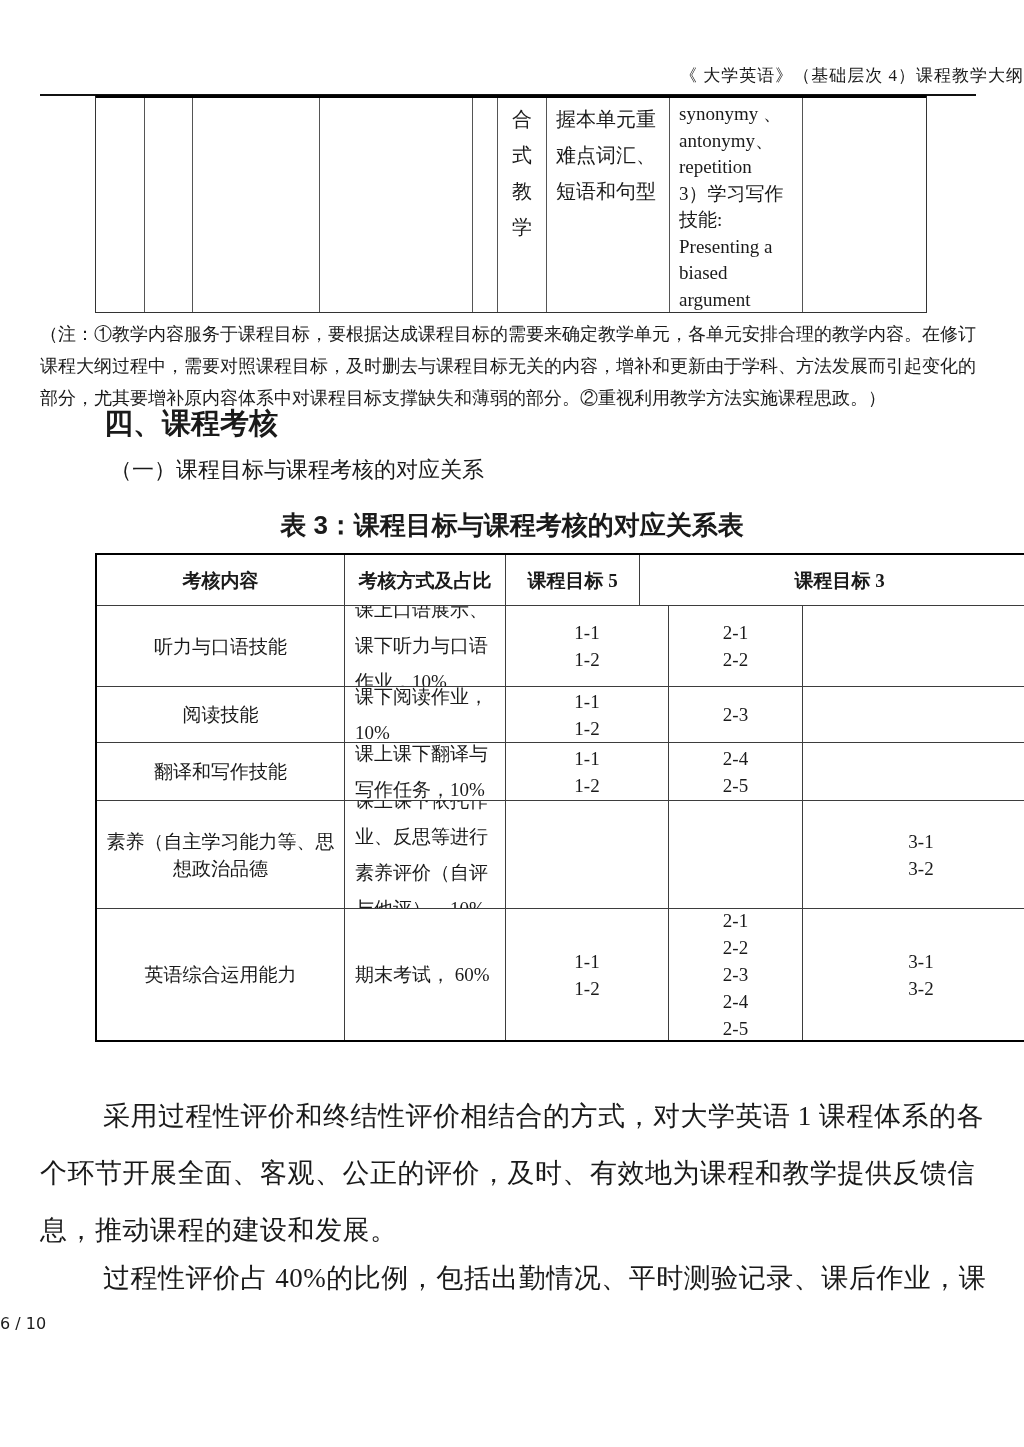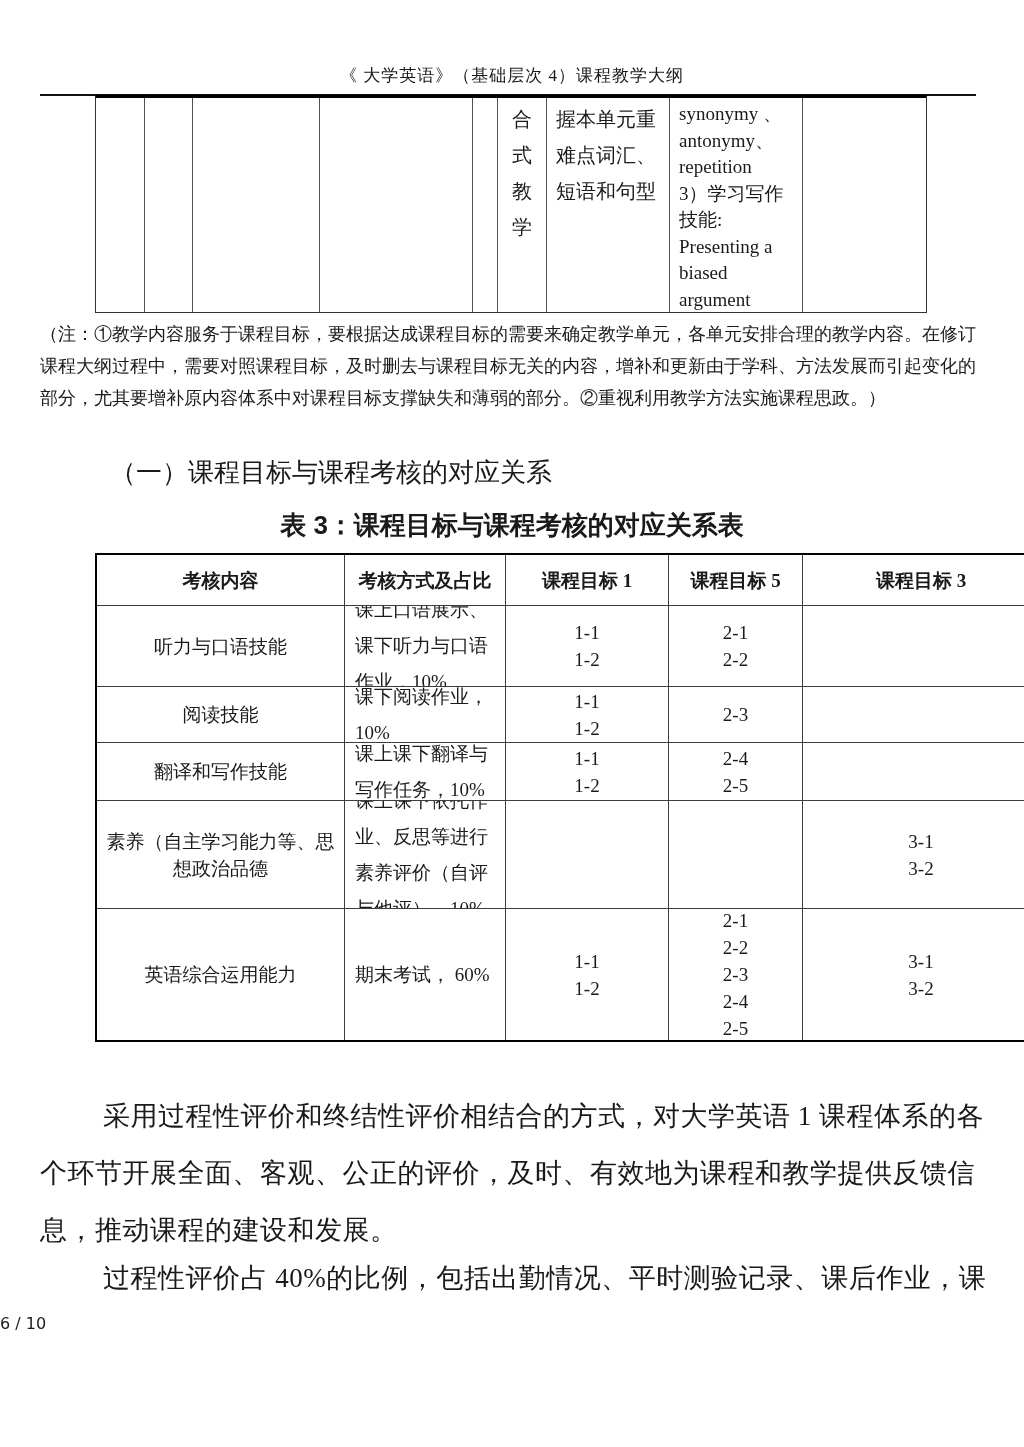--- a/index.html
+++ b/index.html
@@ -7,21 +7,21 @@
     position:relative; width:1024px; height:1447px; margin:0 auto;
     background:#ffffff; overflow:hidden;
     font-family:"Liberation Serif","DejaVu Serif",serif;
     color:#1a1a1a;
   }
   .pre { white-space:pre-line; }
 
   
   .header-title {
     position:absolute; top:64px; left:0; width:100%;
-    text-align:center; font-size:17px; letter-spacing:1px;
+    text-align:right; font-size:17px; letter-spacing:1px;
   }
   .header-rule {
     position:absolute; top:94px; left:40px; width:936px; height:2px;
     background:#111;
   }
 
   
   .frag {
     position:absolute; left:95px; top:95px; width:832px; height:218px;
     box-sizing:border-box; display:flex;
@@ -46,21 +46,21 @@
     position:absolute; left:40px; top:318px; width:946px;
     font-size:18px; line-height:32px; text-align:justify;
   }
 
   
   .sec-heading {
     position:absolute; left:104px; top:404px;
     font-size:29px; font-weight:bold;
     font-family:"Liberation Sans","DejaVu Sans",sans-serif;
   }
-  .sub-heading1 { position:absolute; left:110px; top:455px; font-size:26px; }
+  .sub-heading1 { position:absolute; left:110px; top:455px; font-size:22px; }
   .table-title {
     position:absolute; left:0; top:508px; width:100%;
     text-align:center; font-size:26px; font-weight:bold;
     font-family:"Liberation Sans","DejaVu Sans",sans-serif;
   }
   .sub-heading2 { position:absolute; left:110px; top:1052px; font-size:26px; }
 
   
   .t3 {
     position:absolute; left:95px; top:553px; width:946px;
@@ -126,28 +126,28 @@
 Presenting a
 biased
 argument</div>
     <div class="fc fw8"></div>
   </div>
 
   <div class="note pre">（注：①教学内容服务于课程目标，要根据达成课程目标的需要来确定教学单元，各单元安排合理的教学内容。在修订
 课程大纲过程中，需要对照课程目标，及时删去与课程目标无关的内容，增补和更新由于学科、方法发展而引起变化的
 部分，尤其要增补原内容体系中对课程目标支撑缺失和薄弱的部分。②重视利用教学方法实施课程思政。）</div>
 
+  <div class="sec-heading">四、课程考核</div>
   <div class="sub-heading1">（一）课程目标与课程考核的对应关系</div>
   <div class="table-title">表 3：课程目标与课程考核的对应关系表</div>
 
   <div class="t3">
     <div class="t3-row rh-head">
       <div class="c cw0 head">考核内容</div>
       <div class="c cw1 head">考核方式及占比</div>
-      <div class="c cw2 head">课程目标 1</div>
       <div class="c cw3 head">课程目标 5</div>
       <div class="c cw4 head">课程目标 3</div>
     </div>
 
     <div class="t3-row rh0">
       <div class="c cw0">听力与口语技能</div>
       <div class="c cw1 method">课上口语展示、
 课下听力与口语
 作业，10%</div>
       <div class="c cw2">1-1

